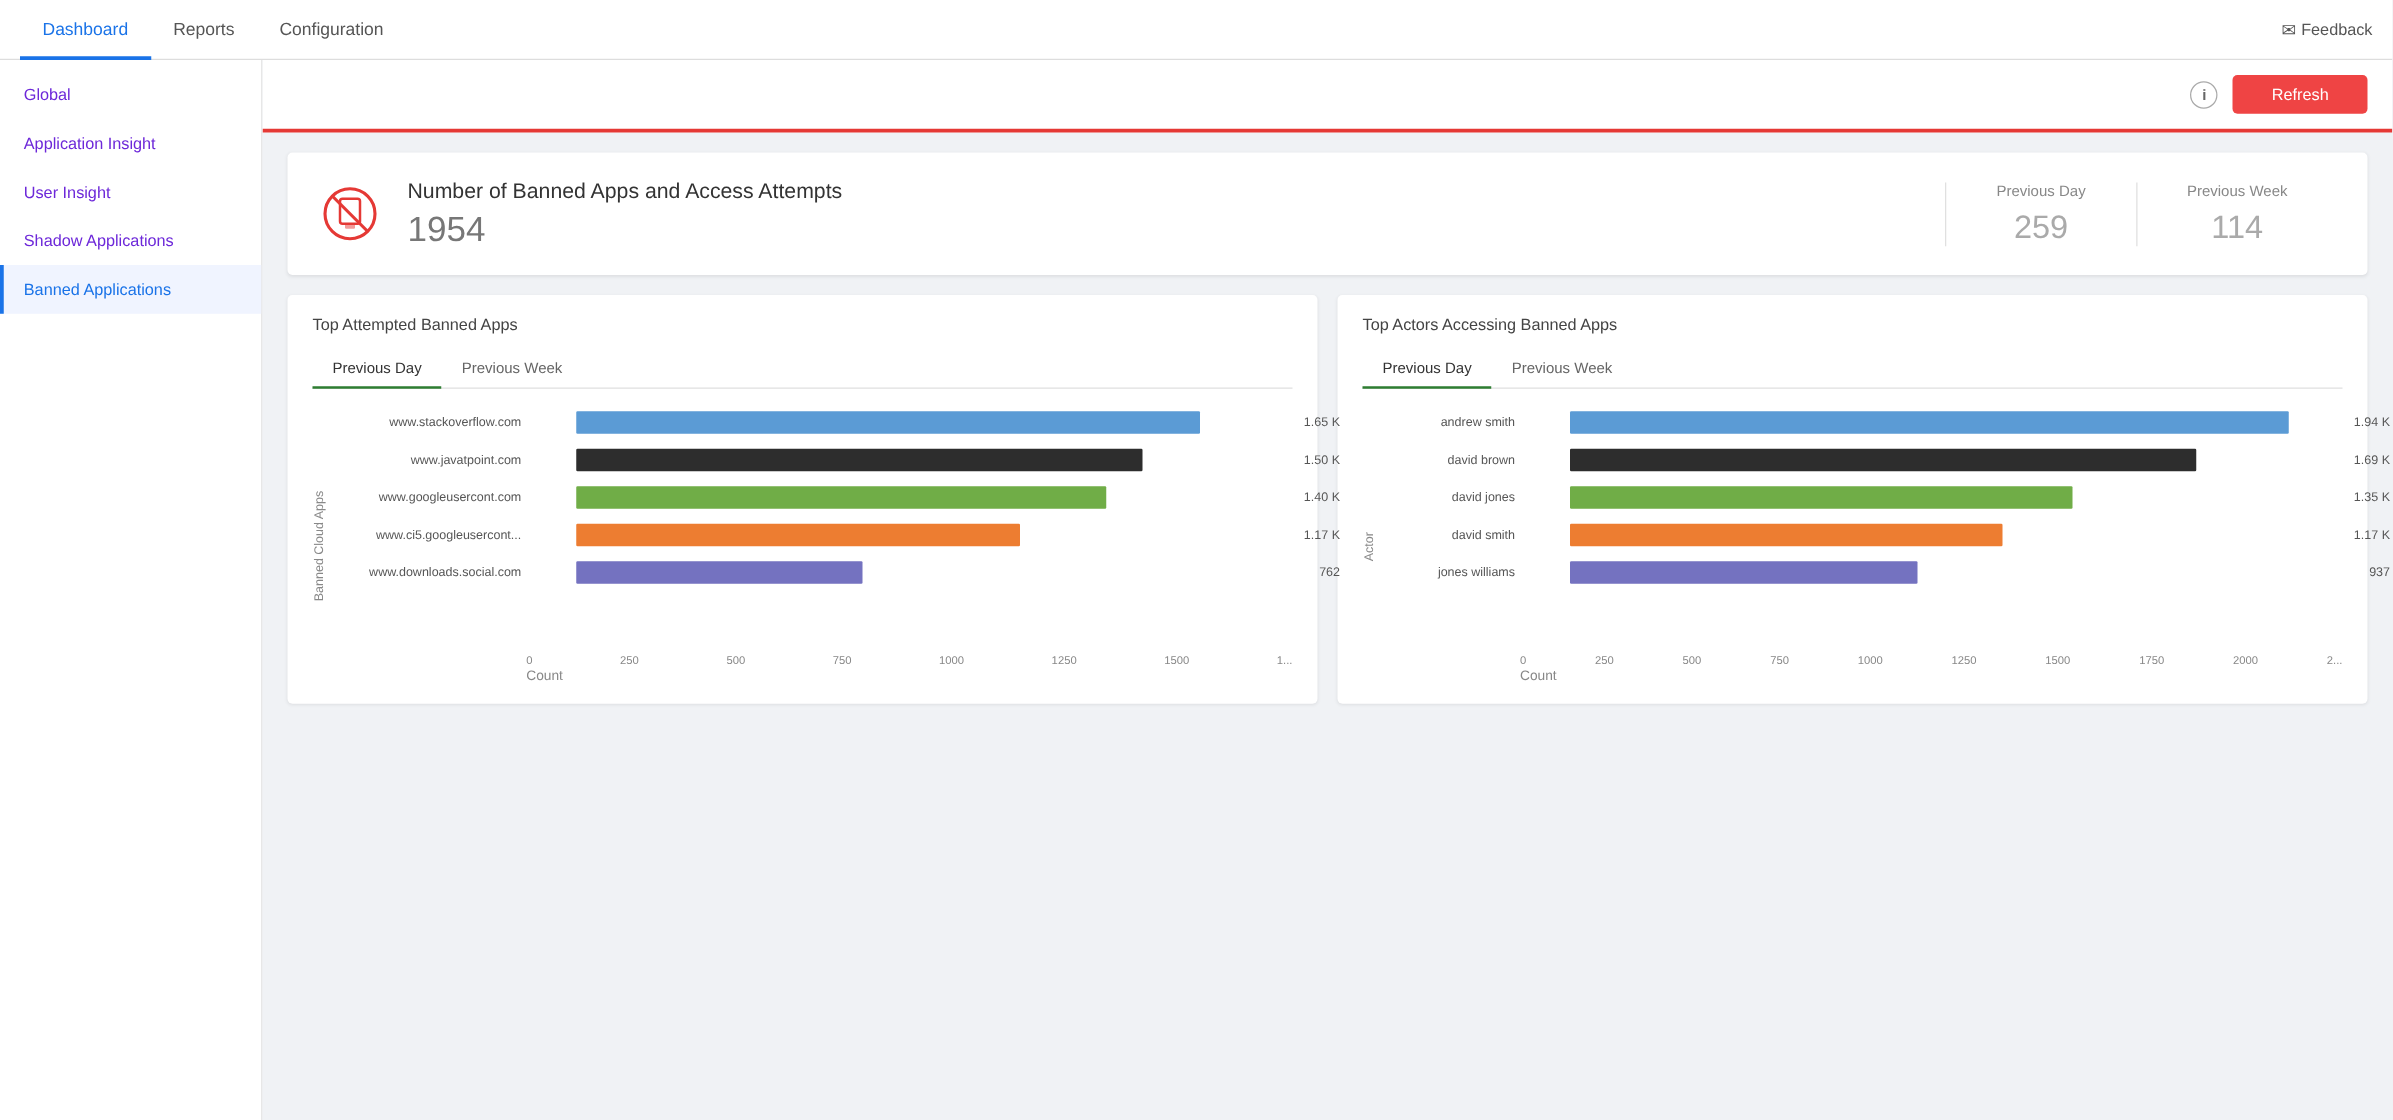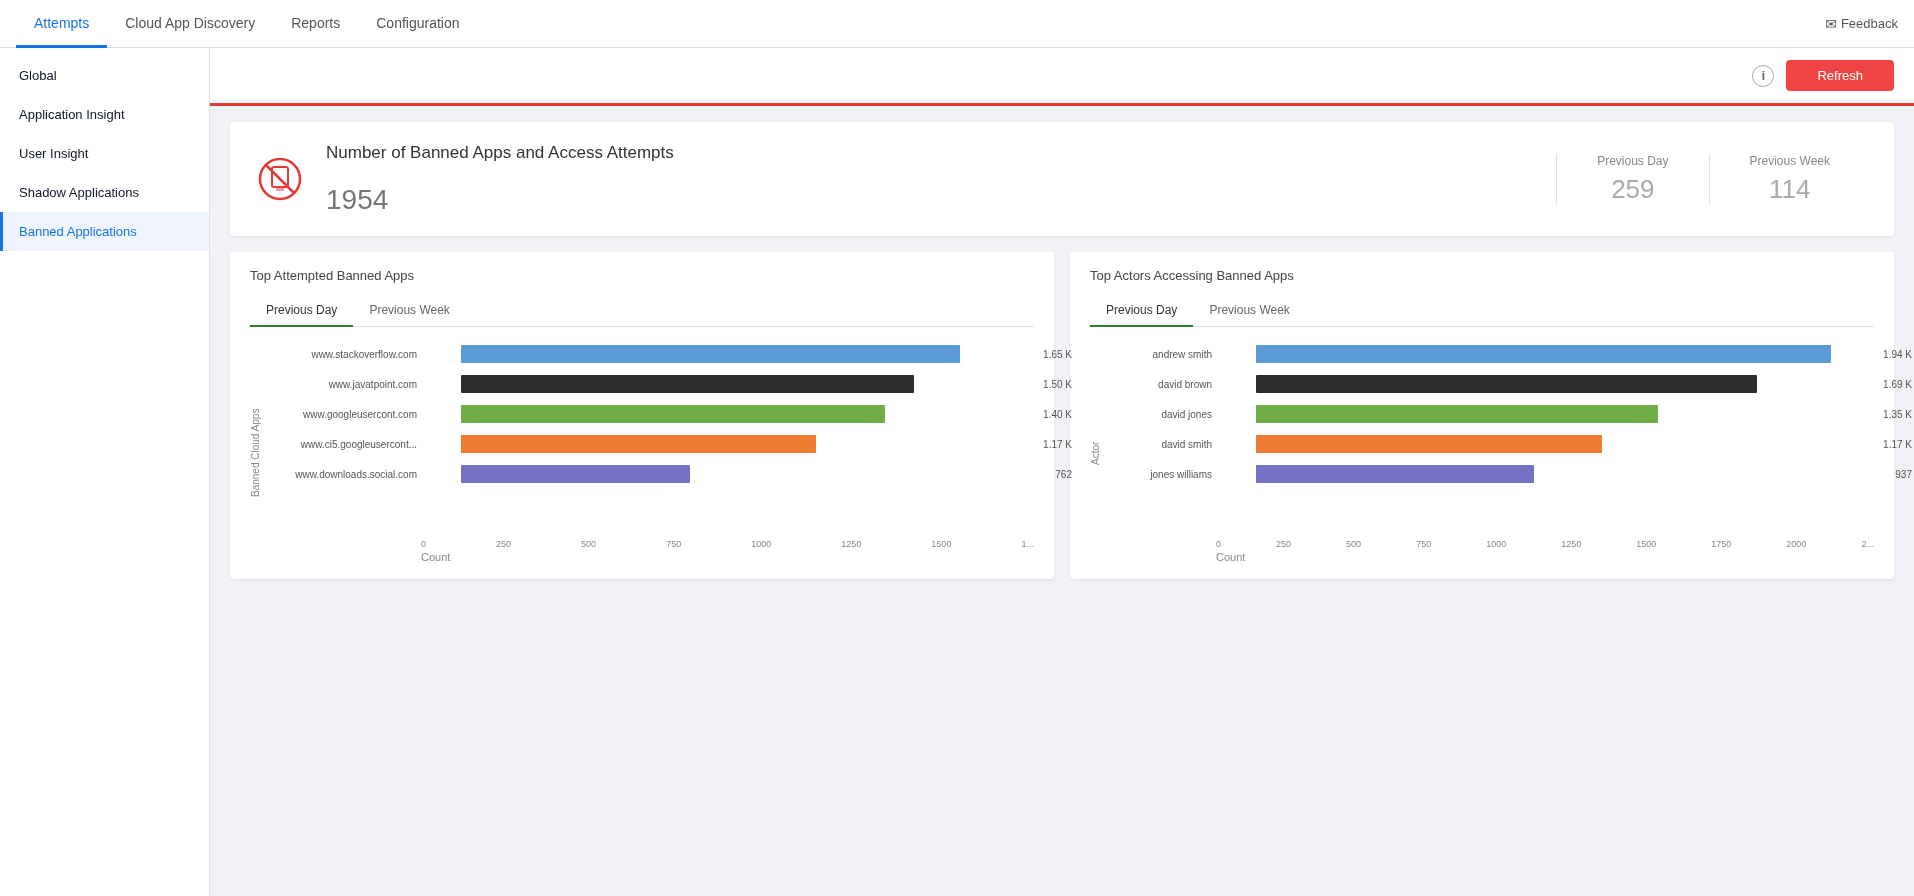--- a/index.html
+++ b/index.html
@@ -59,21 +59,21 @@
       width: 210px;
       background: #fff;
       border-right: 1px solid #e0e0e0;
       flex-shrink: 0;
       padding-top: 8px;
     }
     .sidebar-item {
       padding: 12px 16px;
       cursor: pointer;
       font-size: 13px;
-      color: #0f172a;
+      color: #6d28d9;
       border-left: 3px solid transparent;
     }
     .sidebar-item.active {
       background: #f0f4ff;
       border-left: 3px solid #1a73e8;
       color: #1a73e8;
       font-weight: 500;
     }
 
     
@@ -133,21 +133,21 @@
       width: 52px;
       height: 52px;
       flex-shrink: 0;
     }
     .summary-text { flex: 1; }
     .summary-title {
       font-size: 17px;
       font-weight: 500;
       color: #333;
       line-height: 1.3;
-      margin-bottom: 20px;
+      margin-bottom: 4px;
     }
     .summary-count {
       font-size: 28px;
       color: #777;
       font-weight: 400;
     }
     .summary-stats {
       display: flex;
       gap: 0;
     }
@@ -289,22 +289,21 @@
     
     .bar-label-actor {
       width: 100px;
     }
   </style>
 </head>
 <body>
 
 <div class="top-nav">
   <div class="nav-tabs">
-    <div class="nav-tab active">Attempts</div>
-    <div class="nav-tab">Cloud App Discovery</div>
+    <div class="nav-tab active">Dashboard</div>
     <div class="nav-tab">Reports</div>
     <div class="nav-tab">Configuration</div>
   </div>
   <div class="nav-right">
     <div class="feedback-link">
       <span style="font-size:14px;">✉</span>
       <span>Feedback</span>
     </div>
   </div>
 </div>

